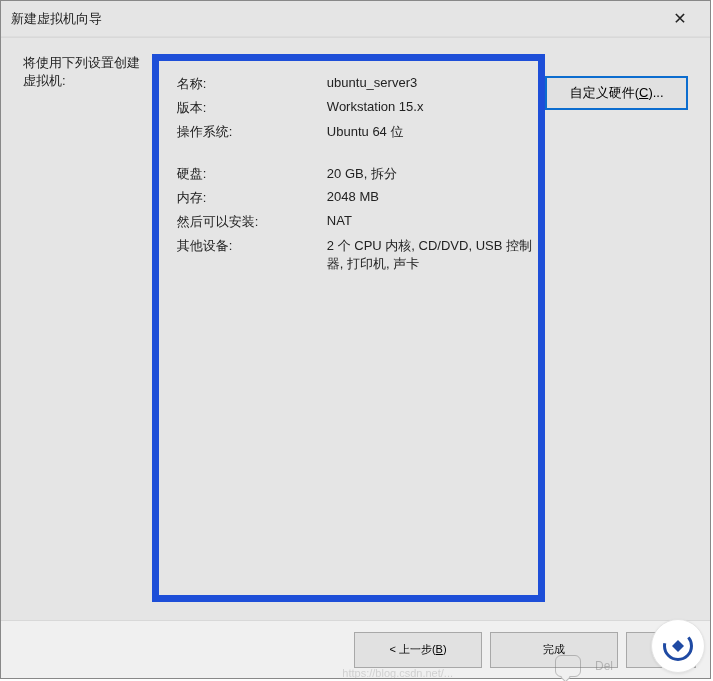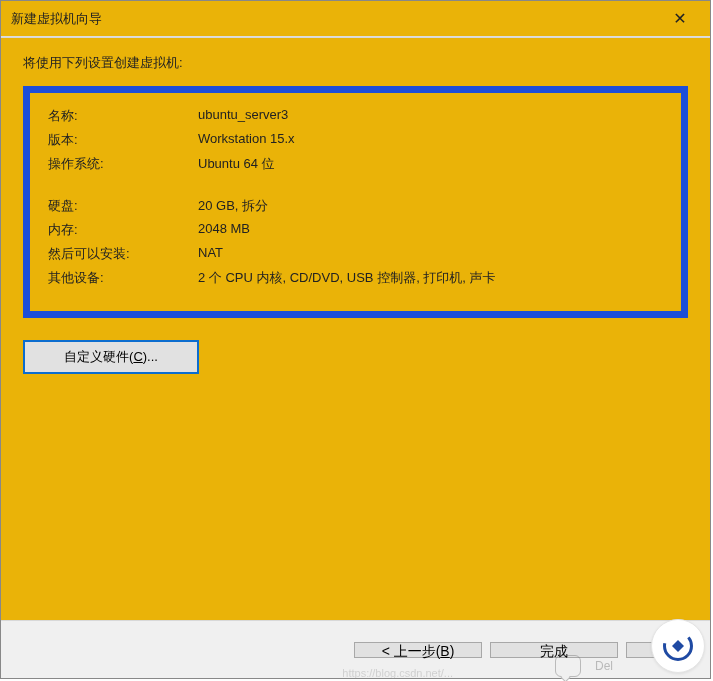--- a/index.html
+++ b/index.html
@@ -10,21 +10,21 @@
       color: #222;
       width: 713px;
       height: 681px;
       position: relative;
       overflow: hidden;
     }
     .window {
       border: 1px solid #888;
       width: 711px;
       height: 679px;
-      background: #eab308;
+      background: #e5e5e5;
       display: flex;
       flex-direction: column;
     }
     .titlebar {
       height: 36px;
       display: flex;
       align-items: center;
       padding: 0 8px 0 10px;
       border-bottom: 1px solid #ddd;
       font-size: 13px;
@@ -53,21 +53,21 @@
       margin-left: 40px;
     }
     .divider {
       border-top: 1px solid #d8d8d8;
       margin: 0;
     }
     .body-section {
       flex: 1;
       padding: 16px 22px 18px 22px;
       display: flex;
-      flex-direction: column;
+      flex-direction: row;
     }
     .preamble {
       margin-bottom: 14px;
       font-size: 13px;
     }
     .groupbox {
       border: 7px solid #1d4ed8;
       padding: 14px 0 18px 18px;
     }
     .row {
@@ -94,25 +94,25 @@
       border-top: 1px solid #d8d8d8;
       background: #f0f0f0;
       display: flex;
       align-items: center;
       justify-content: flex-end;
       padding-right: 14px;
       gap: 8px;
     }
     .footer-btn {
       min-width: 128px;
-      height: 16px;
+      height: 36px;
       background: #e1e1e1;
       border: 1px solid #a8a8a8;
       font-family: inherit;
-      font-size: 14px;
+      font-size: 11px;
       cursor: pointer;
     }
     .footer-btn.cut {
       min-width: 70px;
     }
     .watermark {
       position: absolute;
       bottom: 4px;
       right: 100px;
       color: rgba(120,120,120,0.45);

